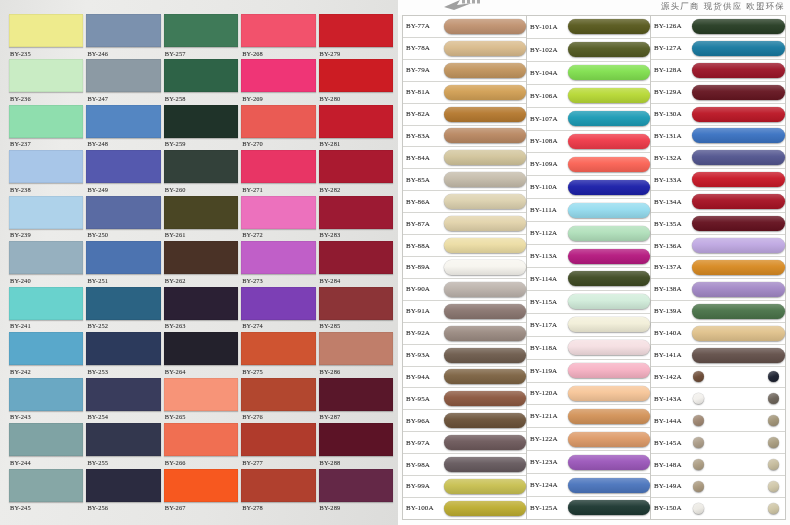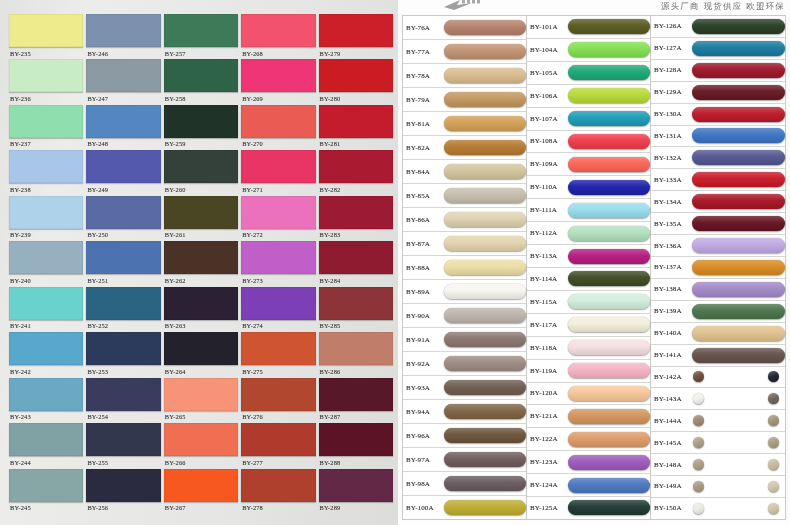--- a/index.html
+++ b/index.html
@@ -410,26 +410,20 @@
         <rect x="20" y="1.5" width="3" height="4" fill="#666"></rect>
         <rect x="25" y="1.5" width="3" height="4" fill="#666"></rect>
         <rect x="30" y="1.5" width="3" height="4" fill="#666"></rect>
         <rect x="35" y="1.5" width="3" height="4" fill="#666"></rect>
       </svg>
       <div id="header-slogan">源头厂商 现货供应 欧盟环保</div>
     </div>
     <div id="right-card">
         <div class="rcol" style="width: 124px;">
           <div class="rrow">
-            <div class="rcode">BY-76A</div>
-            <div class="rswatch-wrap">
-              <div class="pill" style="background: rgb(180, 128, 106);"></div>
-            </div>
-          </div>
-          <div class="rrow">
             <div class="rcode">BY-77A</div>
             <div class="rswatch-wrap">
               <div class="pill" style="background: rgb(192, 146, 112);"></div>
             </div>
           </div>
           <div class="rrow">
             <div class="rcode">BY-78A</div>
             <div class="rswatch-wrap">
               <div class="pill" style="background: rgb(217, 187, 140);"></div>
             </div>
@@ -446,20 +440,26 @@
               <div class="pill" style="background: rgb(210, 160, 85);"></div>
             </div>
           </div>
           <div class="rrow">
             <div class="rcode">BY-82A</div>
             <div class="rswatch-wrap">
               <div class="pill" style="background: rgb(181, 121, 47);"></div>
             </div>
           </div>
           <div class="rrow">
+            <div class="rcode">BY-83A</div>
+            <div class="rswatch-wrap">
+              <div class="pill" style="background: rgb(185, 136, 98);"></div>
+            </div>
+          </div>
+          <div class="rrow">
             <div class="rcode">BY-84A</div>
             <div class="rswatch-wrap">
               <div class="pill" style="background: rgb(210, 197, 156);"></div>
             </div>
           </div>
           <div class="rrow">
             <div class="rcode">BY-85A</div>
             <div class="rswatch-wrap">
               <div class="pill" style="background: rgb(197, 188, 171);"></div>
             </div>
@@ -512,61 +512,73 @@
               <div class="pill" style="background: rgb(110, 92, 77);"></div>
             </div>
           </div>
           <div class="rrow">
             <div class="rcode">BY-94A</div>
             <div class="rswatch-wrap">
               <div class="pill" style="background: rgb(125, 99, 67);"></div>
             </div>
           </div>
           <div class="rrow">
+            <div class="rcode">BY-95A</div>
+            <div class="rswatch-wrap">
+              <div class="pill" style="background: rgb(140, 88, 64);"></div>
+            </div>
+          </div>
+          <div class="rrow">
             <div class="rcode">BY-96A</div>
             <div class="rswatch-wrap">
               <div class="pill" style="background: rgb(107, 82, 57);"></div>
             </div>
           </div>
           <div class="rrow">
             <div class="rcode">BY-97A</div>
             <div class="rswatch-wrap">
               <div class="pill" style="background: rgb(110, 90, 92);"></div>
             </div>
           </div>
           <div class="rrow">
             <div class="rcode">BY-98A</div>
             <div class="rswatch-wrap">
               <div class="pill" style="background: rgb(102, 90, 94);"></div>
             </div>
           </div>
           <div class="rrow">
+            <div class="rcode">BY-99A</div>
+            <div class="rswatch-wrap">
+              <div class="pill" style="background: rgb(200, 192, 81);"></div>
+            </div>
+          </div>
+          <div class="rrow">
             <div class="rcode">BY-100A</div>
             <div class="rswatch-wrap">
               <div class="pill" style="background: rgb(189, 173, 49);"></div>
             </div>
           </div>
         </div>
         <div class="rcol" style="width: 124px;">
           <div class="rrow">
             <div class="rcode">BY-101A</div>
             <div class="rswatch-wrap">
               <div class="pill" style="background: rgb(88, 89, 29);"></div>
             </div>
           </div>
           <div class="rrow">
+            <div class="rcode">BY-102A</div>
+            <div class="rswatch-wrap">
+              <div class="pill" style="background: rgb(83, 90, 34);"></div>
+            </div>
+          </div>
+          <div class="rrow">
             <div class="rcode">BY-104A</div>
             <div class="rswatch-wrap">
               <div class="pill" style="background: rgb(129, 224, 79);"></div>
-            </div>
-          </div>
-          <div class="rrow">
-            <div class="rcode">BY-105A</div>
-            <div class="rswatch-wrap">
-              <div class="pill" style="background: rgb(26, 168, 117);"></div>
             </div>
           </div>
           <div class="rrow">
             <div class="rcode">BY-106A</div>
             <div class="rswatch-wrap">
               <div class="pill" style="background: rgb(183, 217, 53);"></div>
             </div>
           </div>
           <div class="rrow">
             <div class="rcode">BY-107A</div>

